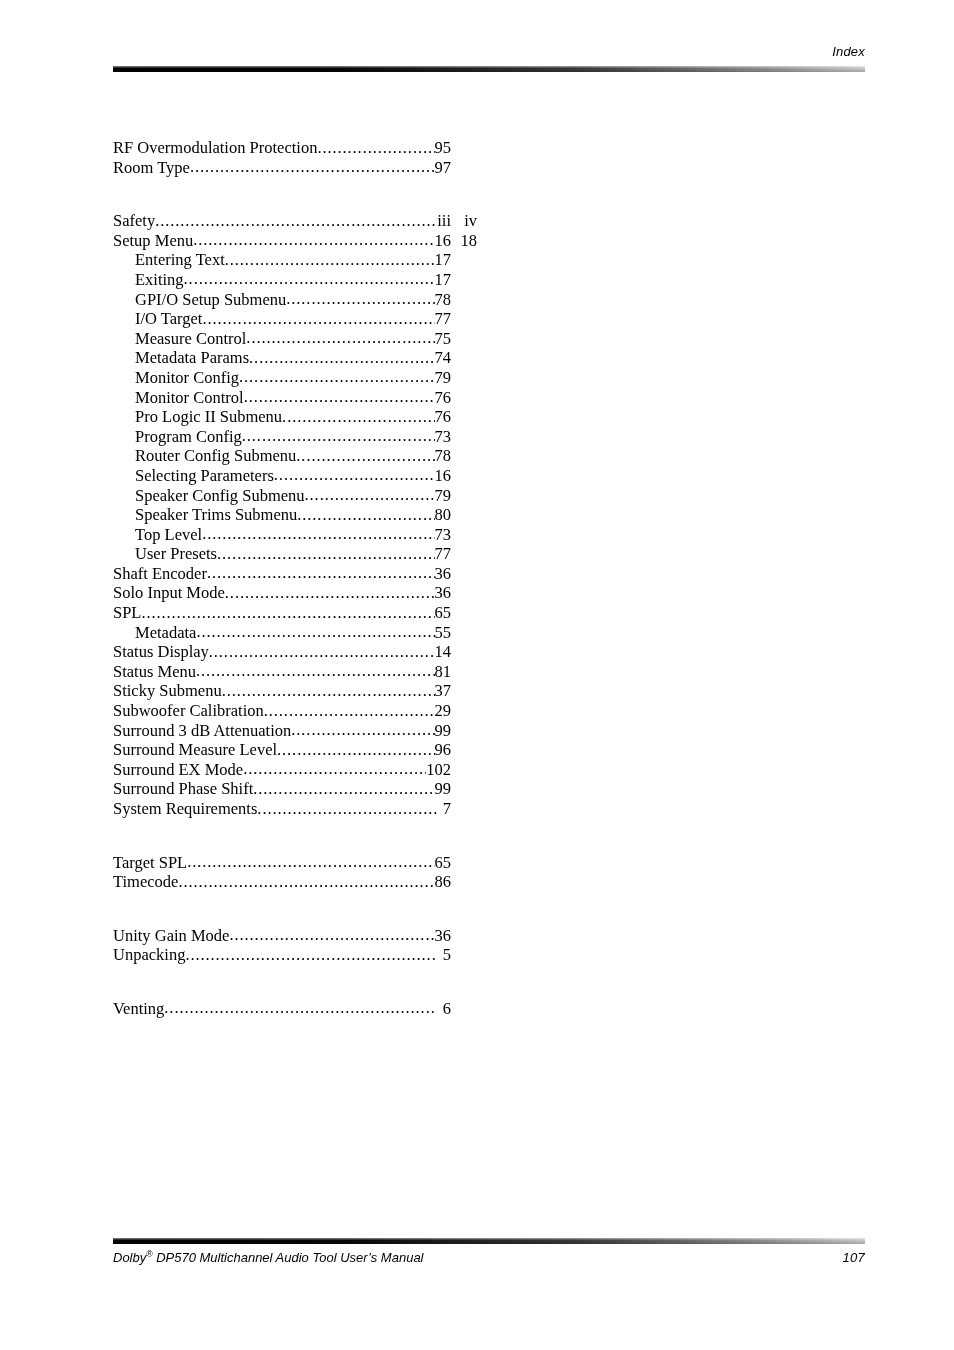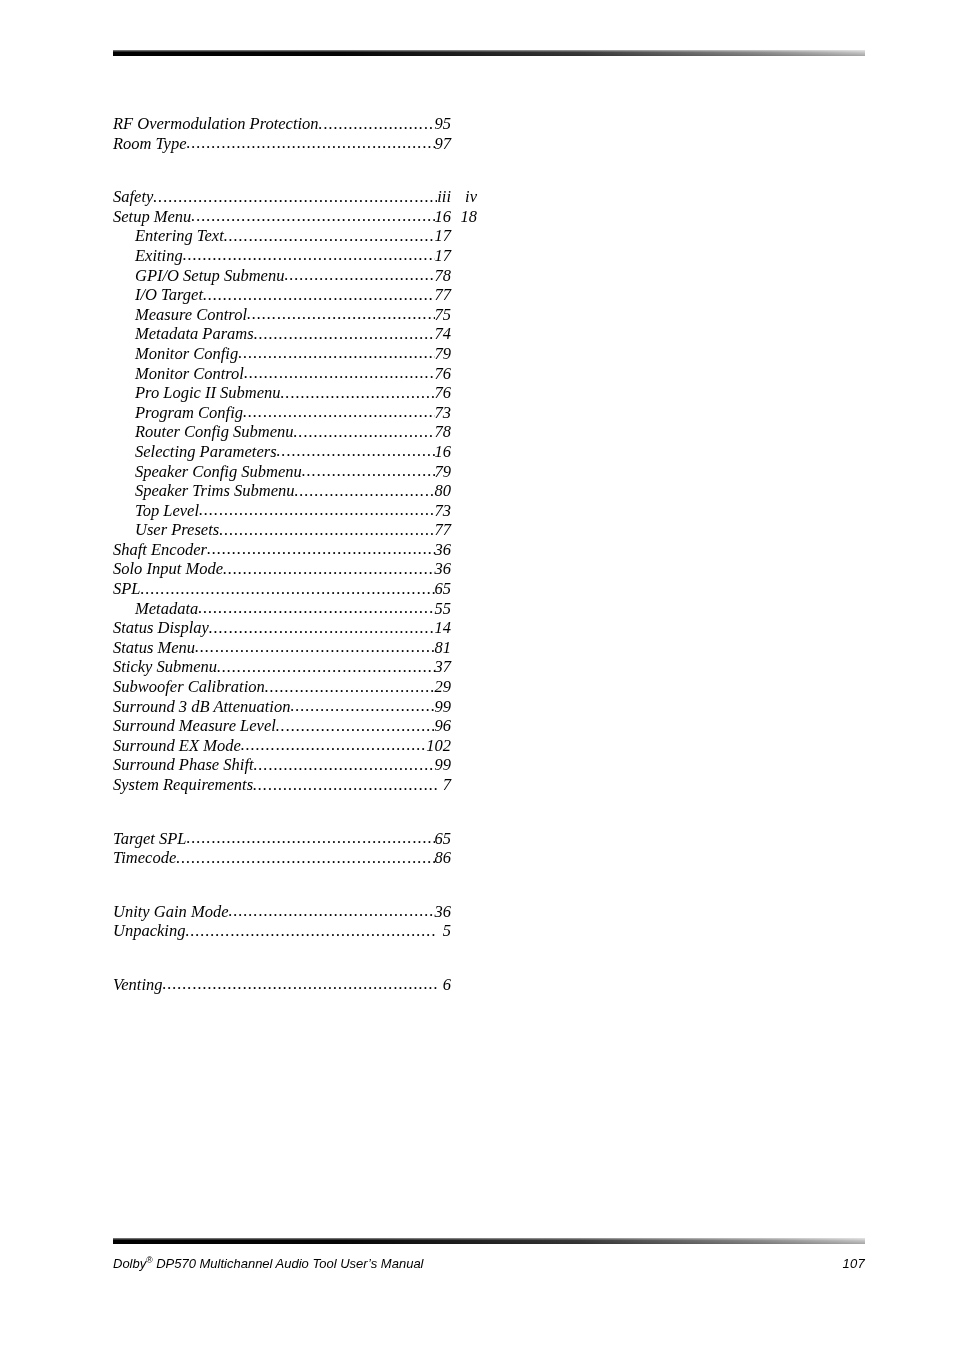--- a/index.html
+++ b/index.html
@@ -48,23 +48,22 @@
     background: linear-gradient(to bottom,
         rgba(255,255,255,0.55) 0%,
         rgba(255,255,255,0.0) 38%,
         rgba(0,0,0,0.18) 100%);
   }
 
   
   .index-body {
     position: absolute;
     left: 113px;
-    top: 114px;
+    top: 138px;
     width: 752px;
-    font-style: italic;
   }
   .index-column {
     width: 364px;
   }
   .group {
     margin: 0;
     padding: 0;
   }
   .group + .group {
     margin-top: 34px;
@@ -117,21 +116,21 @@
   .footer-zone {
     position: absolute;
     left: 113px;
     top: 1232px;
     width: 752px;
   }
   .footer-row {
     display: flex;
     align-items: center;
     justify-content: space-between;
-    margin-top: 11px;
+    margin-top: 5px;
     font-family: "Liberation Sans", "DejaVu Sans", sans-serif;
     font-style: italic;
     font-size: 13px;
     line-height: 17px;
     color: #000000;
     gap: 32px;
   }
   .footer-text sup {
     font-size: 8.5px;
     vertical-align: super;
@@ -140,20 +139,21 @@
   .footer-pageno {
     letter-spacing: 0.3px;
   }
 </style>
 </head>
 <body>
 
 <div class="page">
 
   <div class="header-zone">
+    <div class="header-label">Index</div>
     <div class="rule">
       <div class="rule-inner"></div>
     </div>
   </div>
 
   <div class="index-body">
     <div class="index-column" id="index-column">
         <div class="group">
           <div class="entry single">
             <span class="entry-title">RF Overmodulation Protection</span>

